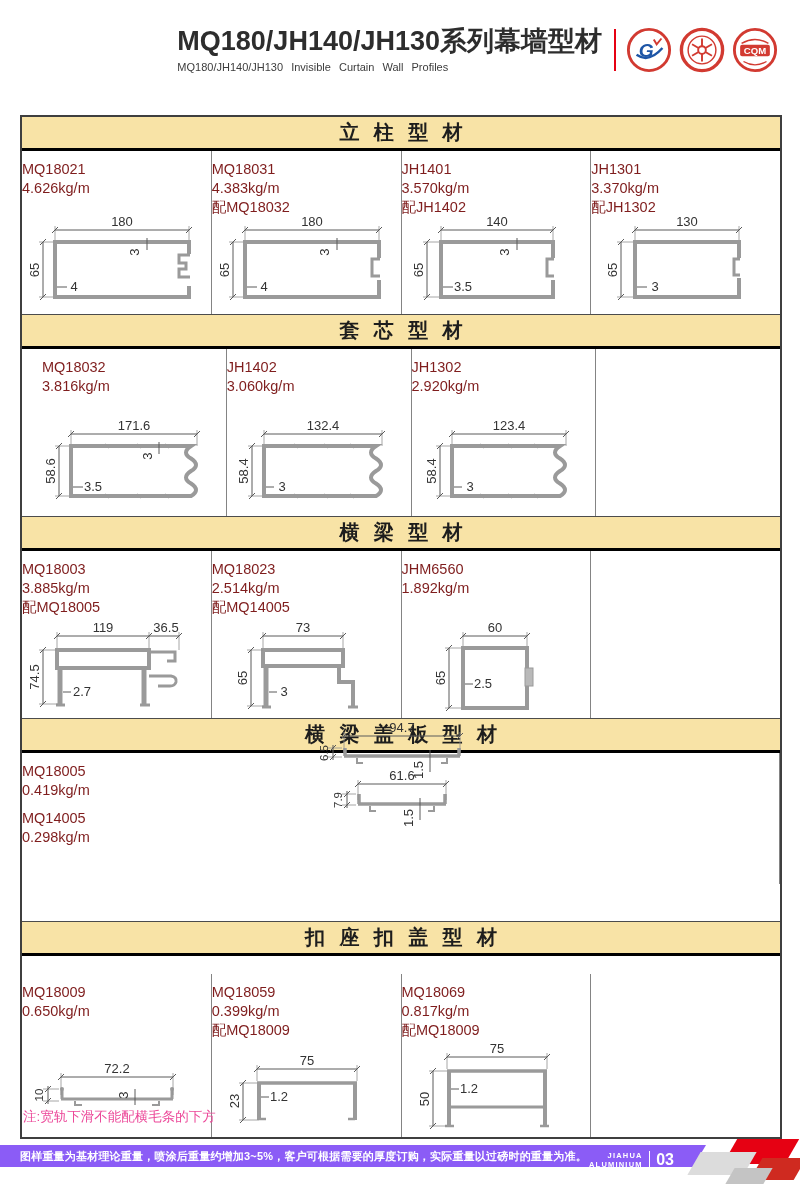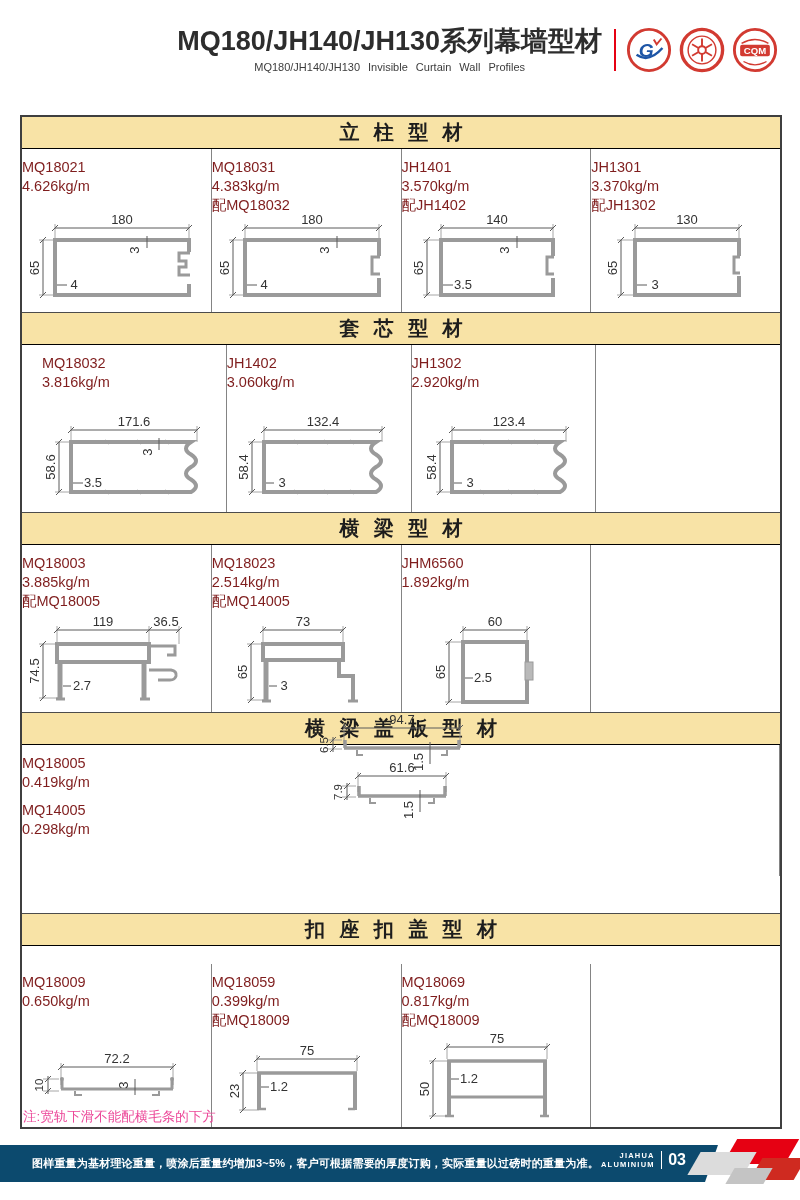--- a/index.html
+++ b/index.html
@@ -3,30 +3,30 @@
 <meta charset="utf-8">
 <style>
   html,body { margin:0; padding:0; }
   body {
     width:800px; height:1200px; position:relative; background:#ffffff;
     font-family:"Liberation Sans","DejaVu Sans",sans-serif; overflow:hidden; color:#222;
   }
 
   
   .page-header { position:absolute; top:26px; right:22px; display:flex; align-items:center; }
-  .title-block { text-align:center; }
+  .title-block { text-align:left; }
   .title-cn { font-size:27px; font-weight:bold; color:#2d2d2d; line-height:1.12; white-space:nowrap; }
   .title-en { font-size:11px; color:#3c3c3c; margin-top:5px; word-spacing:5px; white-space:nowrap; }
   .header-divider { width:2px; height:42px; background:#e60113; margin:0 10px 0 12px; }
   .logos { display:flex; gap:7px; align-items:center; }
   .logo { width:46px; height:46px; display:block; }
 
   
   .profiles-table { position:absolute; left:20px; top:115px; width:758px; border:2px solid #3f3f3f; background:#fff; }
-  .section-band { height:31px; background:#F8E3A6; border-top:1px solid #4c4c4c; border-bottom:1px solid #000000; text-align:center; }
+  .section-band { height:31px; background:#F8E3A6; border-top:1px solid #4c4c4c; border-bottom:3px solid #000000; text-align:center; }
   .section:first-child .section-band { border-top:none; }
   .section-band span { display:inline-block; font-size:20px; font-weight:bold; color:#1d1d1d; line-height:31px; letter-spacing:0.72em; padding-left:0.72em; }
   .cells { display:flex; }
   .s1 .cells { height:163px; } .s2 .cells { height:167px;padding-left:20px; } .s3 .cells { height:167px; }
   .s4 .cells { height:168px;flex-direction:column; } .s5 .cells { height:163px;margin-top:18px; }
   .cell { flex:1 1 0; border-right:1px solid #848484; position:relative; }
   .cell:last-child { border-right:none; }
   .label { text-align:left; margin-top:9px; font-size:14.5px; color:#7f1d1d; line-height:1.32; }
   .label span { display:block; }
   .cell svg.drawing { position:absolute; bottom:2px; left:50%; transform:translateX(-50%); }
@@ -35,22 +35,22 @@
   .prof { fill:#fff; stroke:#9a9a9a; }
   .pl   { fill:none; stroke:#9a9a9a; }
   .dim  { stroke:#5a5a5a; stroke-width:1; fill:none; }
   .ext  { stroke:#8f8f8f; stroke-width:0.8; }
   svg text { font-family:"Liberation Sans","DejaVu Sans",sans-serif; }
   .dt  { font-size:13px; fill:#333; text-anchor:middle; }
   .dts { font-size:11.5px; fill:#333; text-anchor:middle; }
 
   
   .footnote { position:absolute; left:23px; top:1108px; font-size:13.5px; color:#ec4899; }
-  .footer-band { position:absolute; left:0; top:1145px; width:706px; height:37px; background:#0c4a6e;
-    clip-path:polygon(0 0,100% 0,calc(100% - 13px) 100%,0 100%); display:flex; align-items:center;padding-left:12px; }
+  .footer-band { position:absolute; left:0; top:1145px; width:706px; height:22px; background:#8b5cf6;
+    clip-path:polygon(0 0,100% 0,calc(100% - 13px) 100%,0 100%); display:flex; align-items:center; }
   .footer-text { color:#fff; font-size:11px; font-weight:bold; padding-left:20px; white-space:nowrap; letter-spacing:0.2px; }
   .footer-brand { position:absolute; right:32px; top:0; height:30px; display:flex; align-items:center; gap:6px; color:#fff; }
   .brand-lines { text-align:right; font-size:7.5px; font-weight:bold; letter-spacing:1.2px; line-height:1.2; }
   .brand-divider { width:1.5px; height:18px; background:#fff; }
   .page-num { font-size:16px; font-weight:bold; }
   .deco { position:absolute; transform:skewX(-30deg); }
   .deco-red-1  { left:730px; top:1139px; width:62px; height:25px; background:#e60113; }
   .deco-gray-1 { left:694px; top:1152px; width:56px; height:23px; background:#dcdcdc; }
   .deco-red-2  { left:756px; top:1158px; width:44px; height:22px; background:#cf2a20; }
   .deco-gray-2 { left:730px; top:1168px; width:38px; height:16px; background:#c4c4c4; }

